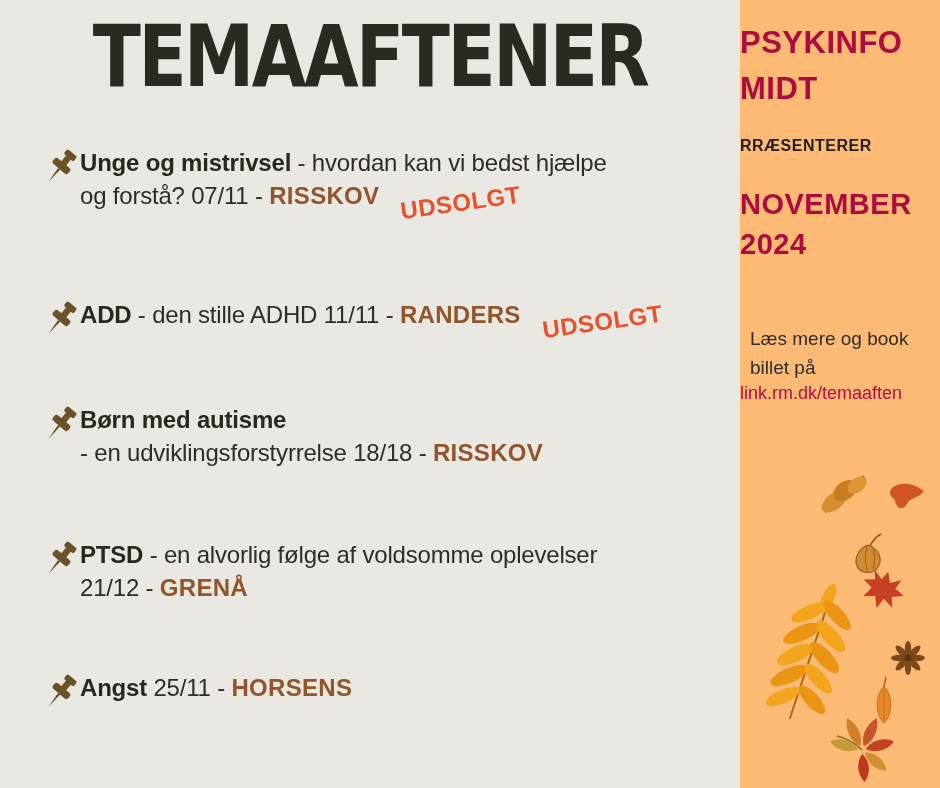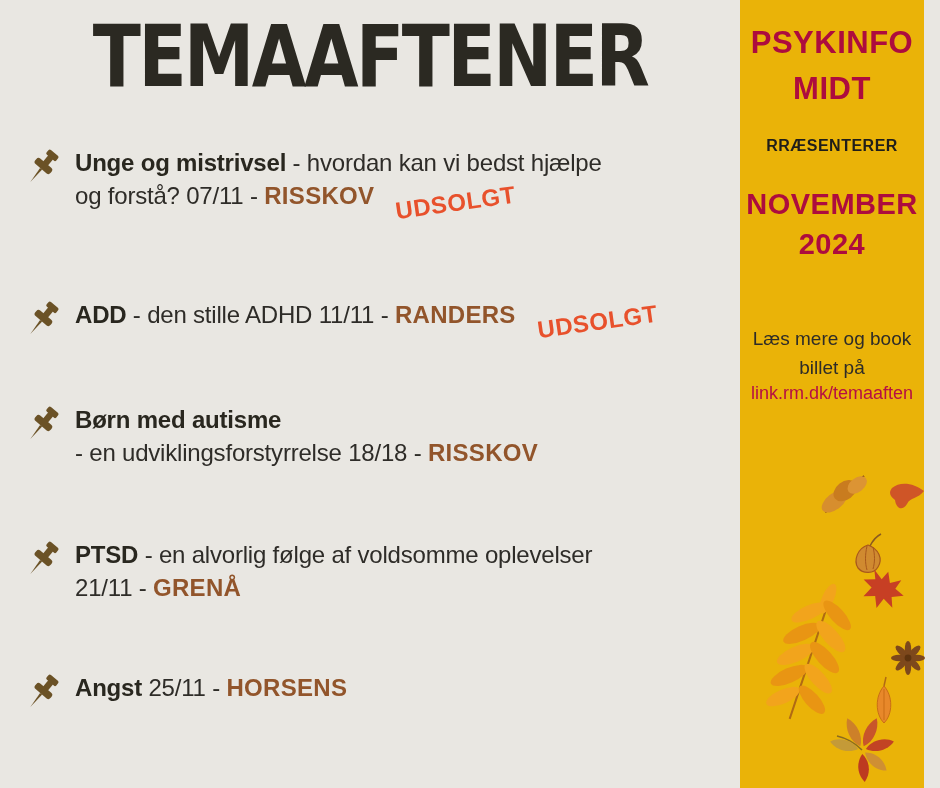--- a/index.html
+++ b/index.html
@@ -9,37 +9,37 @@
 
   
   .main { position:absolute; left:0; top:0; width:740px; height:564px; }
   .page-title {
     position:absolute; top:6px; left:0; width:740px; text-align:center;
     font-family:"DejaVu Sans", sans-serif;
     font-size:86px; font-weight:900; letter-spacing:-3px; color:#2b2922;
     transform:scaleX(0.82); transform-origin:50% 0;
     white-space:nowrap;
   }
-  .event { position:absolute; left:26px; display:flex; gap:13px; width:700px; }
+  .event { position:absolute; left:44px; display:flex; width:700px; }
   .pin { flex:0 0 auto; margin-top:1px; }
   .lines { font-size:24px; line-height:33px; color:#2e2c28; letter-spacing:-0.2px; }
   .ev-name { font-weight:700; color:#29271f; }
   .city { font-weight:700; color:#92552b; letter-spacing:0.3px; }
   .soldout {
     display:inline-block; margin-left:20px; font-weight:700; font-size:24px;
     color:#e8512c; transform:rotate(-8deg) translateY(7px); letter-spacing:0.5px;
   }
   .ev-1 { top:146px; }
   .ev-2 { top:298px; }
   .ev-3 { top:403px; }
   .ev-4 { top:538px; }
   .ev-5 { top:671px; }
 
   
-  .sidebar { position:absolute; left:740px; top:0; width:184px; height:788px; background:#eab308; text-align:center; }
+  .sidebar { position:absolute; left:740px; top:0; width:200px; height:788px; background:#fdba74; }
   .brand { margin-top:20px; font-size:31px; font-weight:800; color:#ad0c3e; line-height:46px; letter-spacing:0.5px; }
   .presents { margin-top:25px; font-size:16px; font-weight:700; color:#201e1a; letter-spacing:0.5px; }
   .month { margin-top:29px; font-size:29px; font-weight:800; color:#ad0c3e; line-height:40px; letter-spacing:0.5px; }
   .booking { margin-top:60px; font-size:19px; color:#2e2c28; line-height:29px; padding:0 10px; }
   .booking-link { margin-top:1px; font-size:18px; font-weight:500; color:#b50f44; }
   .leaves { position:absolute; left:0; top:458px; }
 </style>
 </head>
 <body>
 
@@ -96,21 +96,21 @@
       <svg class="pin" width="36" height="42" viewBox="0 0 40 46">
         <g fill="#6b5226" transform="rotate(40 20 20)">
           <rect x="13" y="2" width="14" height="7" rx="2"></rect>
           <rect x="16.5" y="7" width="7" height="11"></rect>
           <rect x="9" y="17" width="22" height="8" rx="3"></rect>
           <path d="M18.5 25 L21.5 25 L20.3 44 Z"></path>
         </g>
       </svg>
       <div class="lines">
         <div><span class="ev-name">PTSD</span><span> - en alvorlig følge af voldsomme oplevelser</span></div>
-        <div><span>21/11 - </span><span class="city">GRENÅ</span></div>
+        <div><span>21/12 - </span><span class="city">GRENÅ</span></div>
       </div>
     </div>
 
     <div class="event ev-5">
       <svg class="pin" width="36" height="42" viewBox="0 0 40 46">
         <g fill="#6b5226" transform="rotate(40 20 20)">
           <rect x="13" y="2" width="14" height="7" rx="2"></rect>
           <rect x="16.5" y="7" width="7" height="11"></rect>
           <rect x="9" y="17" width="22" height="8" rx="3"></rect>
           <path d="M18.5 25 L21.5 25 L20.3 44 Z"></path>

